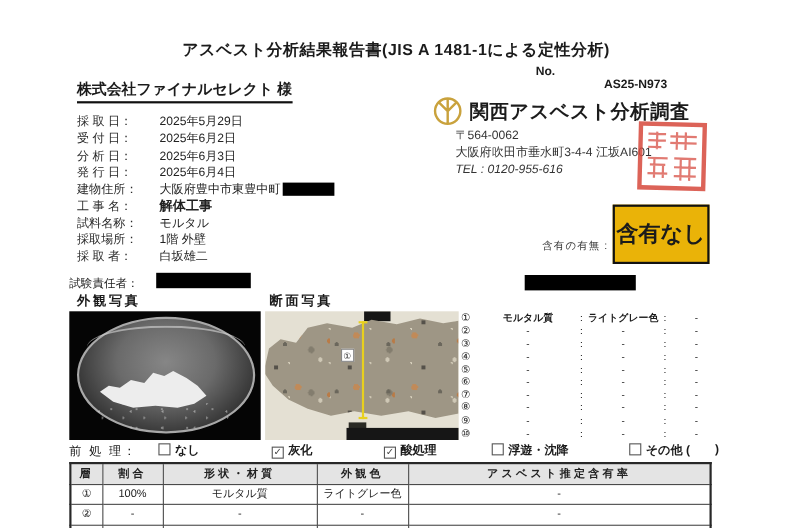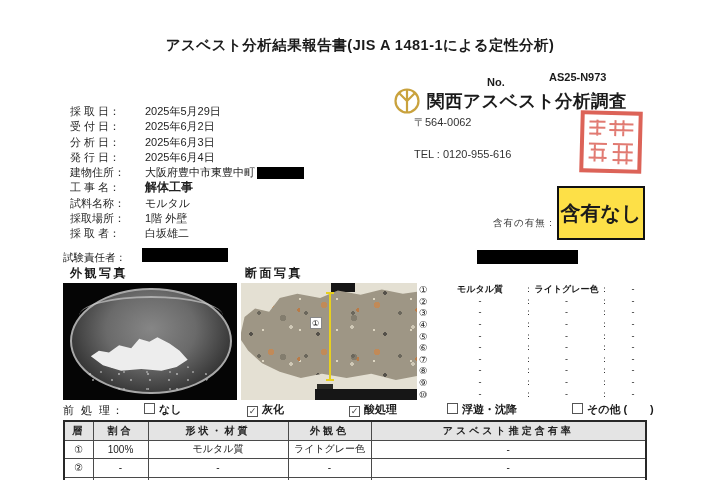--- a/index.html
+++ b/index.html
@@ -9,42 +9,42 @@
     background:#ffffff; overflow:hidden;
     font-family:"Liberation Sans","DejaVu Sans",sans-serif; color:#1b1b1b;padding-left:12px;
   }
   .abs { position:absolute; }
 
   .title { top:36px; left:0; width:720px; text-align:center;
            font-size:14.5px; font-weight:bold; letter-spacing:.5px; }
 
   .client { top:72px; left:70px; font-size:13.5px; font-weight:bold;
             border-bottom:2px solid #111; padding-bottom:2px; }
-  .no-label { top:76px; left:487px; font-size:11px; font-weight:bold; }
+  .no-label { top:59px; left:487px; font-size:11px; font-weight:bold; }
   .no-value { top:71px; left:549px; font-size:11px; font-weight:bold; }
 
   .info-col { top:104px; left:70px; width:320px; font-size:11px; }
   .info-row { height:15.3px; line-height:15.3px; white-space:nowrap; }
   .info-row .lbl { display:inline-block; width:75px; color:#2a2a2a; }
   .info-row .val { color:#222; }
   .info-row .val.b { font-weight:bold; font-size:12px; }
   .redact { display:inline-block; background:#000; vertical-align:middle; }
   .redact.addr { width:47px; height:12px; margin-left:2px; }
 
   .lab-name { top:89px; left:427px; font-size:17.5px; font-weight:bold; letter-spacing:.5px;text-align:center; }
   .lab-logo { top:87px; left:393px; width:28px; height:28px; }
   .lab-postal { top:115px; left:414px; font-size:11px; color:#333; }
   .lab-addr { top:131px; left:414px; font-size:11px; color:#333; }
-  .lab-tel { top:148px; left:414px; font-size:11px; color:#333; }
+  .lab-tel { top:148px; left:414px; font-size:11px; color:#333;font-style:italic; }
 
   .stamp { top:110px; left:579px; width:64px; height:64px; transform:rotate(1.5deg); opacity:.85; }
 
   .result-label { top:217px; left:455px; width:98px; text-align:right; font-size:9.5px; color:#333; letter-spacing:1px; }
   .result-box { top:186px; left:557px; width:88px; height:54px; border:2px solid #111;
-                text-align:center; line-height:50px; font-size:20px; font-weight:bold; background:#fde047; }
+                text-align:center; line-height:50px; font-size:20px; font-weight:bold; background:#eab308; }
 
   .resp-label { top:251px; left:63px; font-size:10.5px; }
   .redact.r1 { top:248px; left:142px; width:86px; height:14px; }
   .resp-org { top:251px; left:233px; font-size:10.5px; }
   .redact.r2 { top:250px; left:477px; width:101px; height:14px; }
 
   .ph-label { font-size:12px; font-weight:bold; letter-spacing:2.5px; top:265px; }
   .ph-label.l { left:70px; } .ph-label.r { left:245px; }
 
   
@@ -115,20 +115,21 @@
   .rtable { border:2px solid #282828; }
   .cw0{width:29px;} .cw1{width:55px;} .cw2{width:140px;} .cw3{width:83px;} .cw4{width:275px;}
 </style>
 </head>
 <body>
 
 <div class="page">
 
   <div class="abs title">アスベスト分析結果報告書(JIS A 1481-1による定性分析)</div>
 
+  <div class="abs client">株式会社ファイナルセレクト 様</div>
   <div class="abs no-label">No.</div>
   <div class="abs no-value">AS25-N973</div>
 
   <div class="abs info-col">
     <div class="info-row"><span class="lbl">採 取 日：</span><span class="val">2025年5月29日</span></div>
     <div class="info-row"><span class="lbl">受 付 日：</span><span class="val">2025年6月2日</span></div>
     <div class="info-row"><span class="lbl">分 析 日：</span><span class="val">2025年6月3日</span></div>
     <div class="info-row"><span class="lbl">発 行 日：</span><span class="val">2025年6月4日</span></div>
     <div class="info-row"><span class="lbl">建物住所：</span><span class="val">大阪府豊中市東豊中町</span><span class="redact addr"></span></div>
     <div class="info-row"><span class="lbl">工 事 名：</span><span class="val b">解体工事</span></div>
@@ -136,20 +137,21 @@
     <div class="info-row"><span class="lbl">採取場所：</span><span class="val">1階 外壁</span></div>
     <div class="info-row"><span class="lbl">採 取 者：</span><span class="val">白坂雄二</span></div>
   </div>
 
   <svg class="abs lab-logo" viewBox="0 0 28 28">
     <circle cx="14" cy="14" r="11.5" fill="none" stroke="#c9a23d" stroke-width="2.2"></circle>
     <path d="M14 2.5 V25.5 M14 14 L6 6 M14 14 L22 6" fill="none" stroke="#c9a23d" stroke-width="2.2"></path>
   </svg>
   <div class="abs lab-name">関西アスベスト分析調査</div>
   <div class="abs lab-postal">〒564-0062</div>
+  <div class="abs lab-addr">大阪府吹田市垂水町3-4-4 江坂AI601</div>
   <div class="abs lab-tel">TEL : 0120-955-616</div>
 
   <svg class="abs stamp" viewBox="0 0 64 64">
     <rect x="3" y="3" width="58" height="58" fill="none" stroke="#d6483c" stroke-width="4"></rect>
     <g fill="none" stroke="#d6483c" stroke-width="2" opacity="0.85">
       <path d="M10 12 h16 M10 18 h16 M18 10 v16 M10 24 h12"></path>
       <path d="M36 10 v16 M30 14 h24 M30 20 h24 M44 10 v16"></path>
       <path d="M10 34 h18 M12 40 h14 M10 48 h18 M16 34 v18 M24 40 v12"></path>
       <path d="M34 34 h20 M34 42 h20 M34 50 h20 M40 34 v20 M48 34 v20"></path>
     </g>

